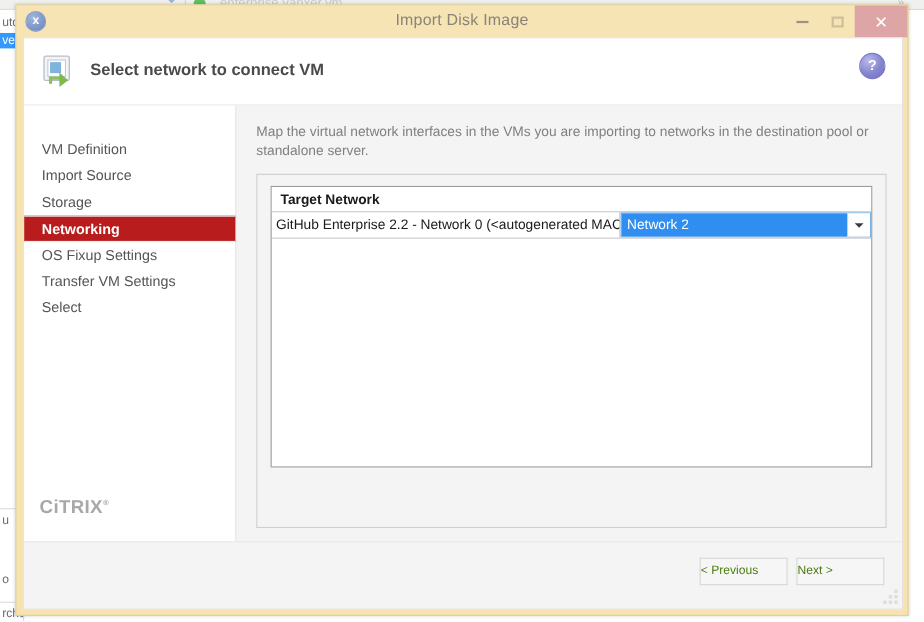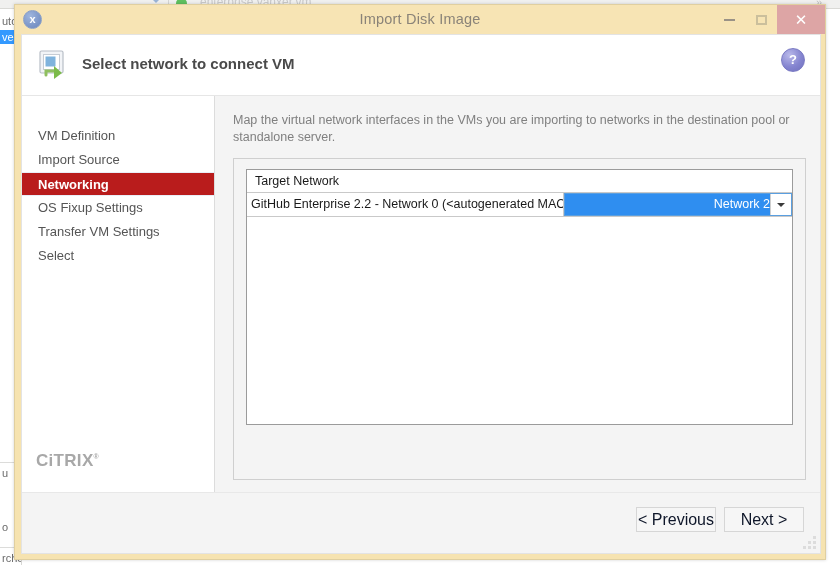--- a/index.html
+++ b/index.html
@@ -297,21 +297,21 @@
     background: #ffffff;
   }
   .grid-head .th {
     font-size: 12.5px;
     color: #1a1a1a;
     line-height: 22px;
     padding-left: 8px;
     box-sizing: border-box;
   }
   .grid-head .th.c1 { width: 317px; border-right: 1px solid #c9c9c9; }
-  .grid-head .th.c2 { flex: 1; }
+  .grid-head .th.c2 { flex: 1; font-weight: bold; }
 
   .grid-row {
     display: flex;
     height: 23px;
     border-bottom: 1px solid #c9c9c9;
   }
   .grid-row .td {
     font-size: 12.5px;
     color: #1a1a1a;
     line-height: 23px;
@@ -330,21 +330,20 @@
     padding: 0;
   }
   .combo {
     position: absolute;
     left: 0; top: 0;
     right: 0; bottom: 0;
     display: flex;
     border: 1px solid #5a9fe0;
     box-sizing: border-box;
     background: #ffffff;
-    text-align: right;
   }
   .combo .combo-value {
     flex: 1;
     background: #2f8ef0;
     color: #ffffff;
     font-size: 12.5px;
     line-height: 21px;
     padding-left: 5px;
     overflow: hidden;
     white-space: nowrap;
@@ -377,23 +376,22 @@
   .footer-btns {
     position: absolute;
     right: 16px; top: 14px;
     display: flex;
     gap: 8px;
   }
   .btn {
     width: 80px;
     height: 25px;
     line-height: 23px;
-    text-align: center;
-    font-size: 16px;
-    color: #0f172a;
+    font-size: 11px;
+    color: #4d7c0f;
     background: #f6f6f6;
     border: 1px solid #d6d6d6;
     box-sizing: border-box;
   }
   .grip {
     position: absolute;
     right: 4px; bottom: 4px;
     width: 13px; height: 13px;
   }
   .grip i {
@@ -455,20 +453,21 @@
         </span>
         <div class="hdr-title">Select network to connect VM</div>
         <div class="help-btn">?</div>
       </div>
 
       <div class="dlg-main">
 
         <div class="sidebar">
           <div class="nav-item">VM Definition</div>
           <div class="nav-item">Import Source</div>
+          <div class="nav-item">Storage</div>
           <div class="nav-item active">Networking</div>
           <div class="nav-item">OS Fixup Settings</div>
           <div class="nav-item">Transfer VM Settings</div>
           <div class="nav-item">Select</div>
           <div class="citrix-logo">
             <span>CiTRIX</span><sup>®</sup>
           </div>
         </div>
 
         <div class="content">

